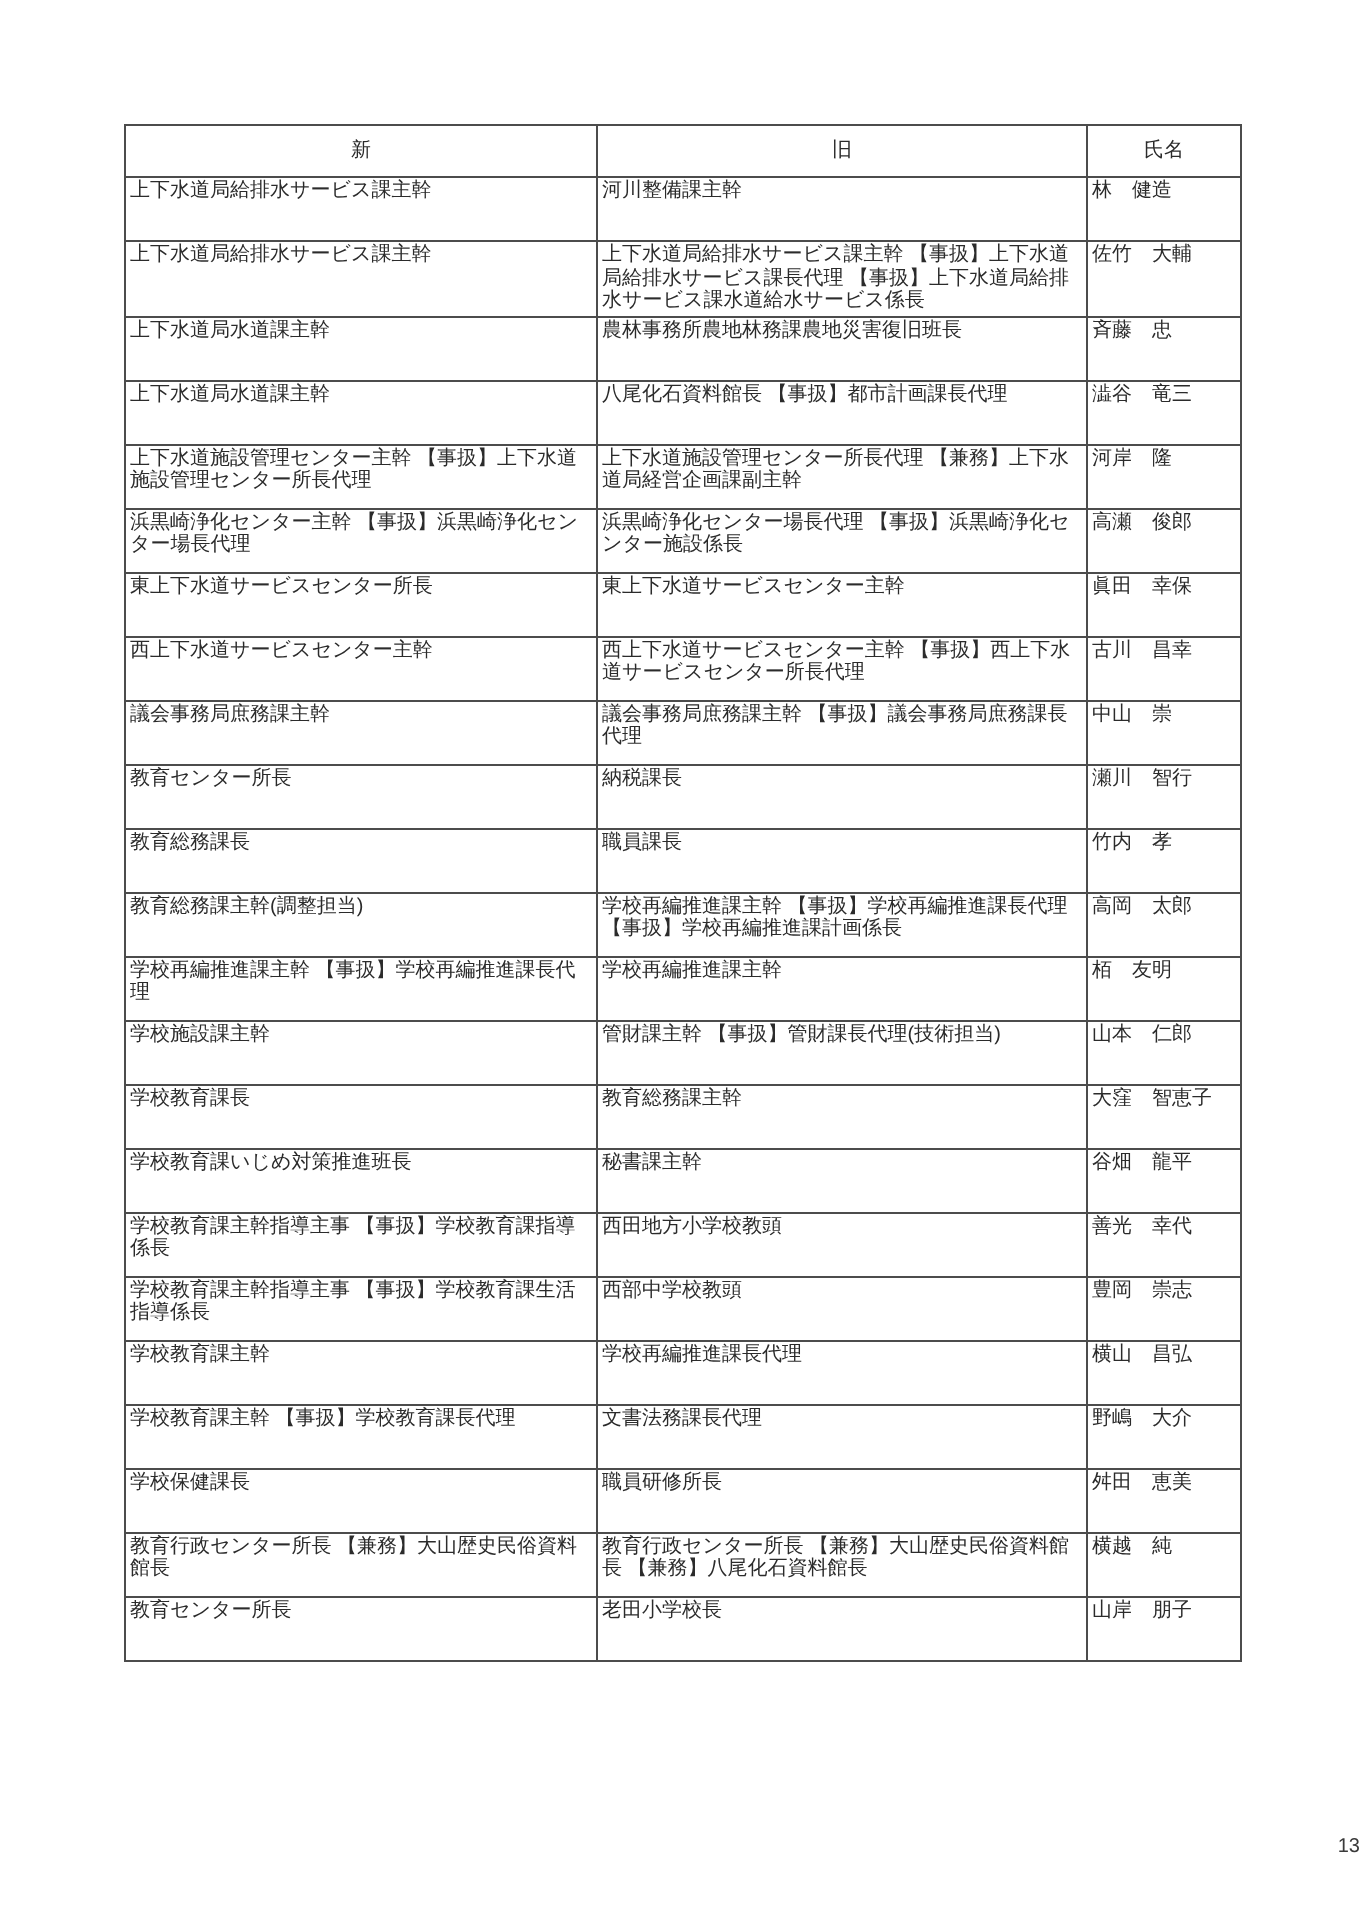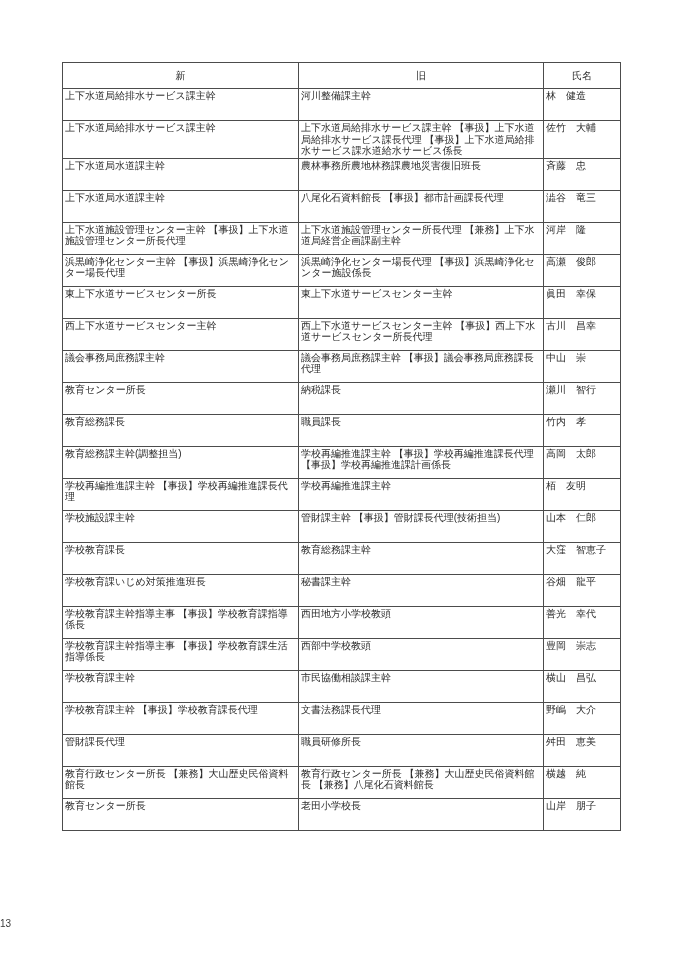--- a/index.html
+++ b/index.html
@@ -50,21 +50,21 @@
   }
   table.personnel tbody td.name-cell {
     word-break: keep-all;
     white-space: nowrap;
   }
   .page-number {
     position: absolute;
     top: 918px;
     left: 0;
     width: 100%;
-    text-align: left;
+    text-align: right;
     font-size: 10px;
     color: #3a3a3a;
   }
 </style>
 </head>
 <body>
 
 <div class="page">
 
   <table class="personnel">
@@ -166,30 +166,30 @@
           <td>西田地方小学校教頭</td>
           <td class="name-cell">善光　幸代</td>
         </tr>
         <tr>
           <td>学校教育課主幹指導主事 【事扱】学校教育課生活指導係長</td>
           <td>西部中学校教頭</td>
           <td class="name-cell">豊岡　崇志</td>
         </tr>
         <tr>
           <td>学校教育課主幹</td>
-          <td>市民協働相談課主幹</td>
+          <td>学校再編推進課長代理</td>
           <td class="name-cell">横山　昌弘</td>
         </tr>
         <tr>
           <td>学校教育課主幹 【事扱】学校教育課長代理</td>
           <td>文書法務課長代理</td>
           <td class="name-cell">野嶋　大介</td>
         </tr>
         <tr>
-          <td>管財課長代理</td>
+          <td>学校保健課長</td>
           <td>職員研修所長</td>
           <td class="name-cell">舛田　恵美</td>
         </tr>
         <tr>
           <td>教育行政センター所長 【兼務】大山歴史民俗資料館長</td>
           <td>教育行政センター所長 【兼務】大山歴史民俗資料館長 【兼務】八尾化石資料館長</td>
           <td class="name-cell">横越　純</td>
         </tr>
         <tr>
           <td>教育センター所長</td>

